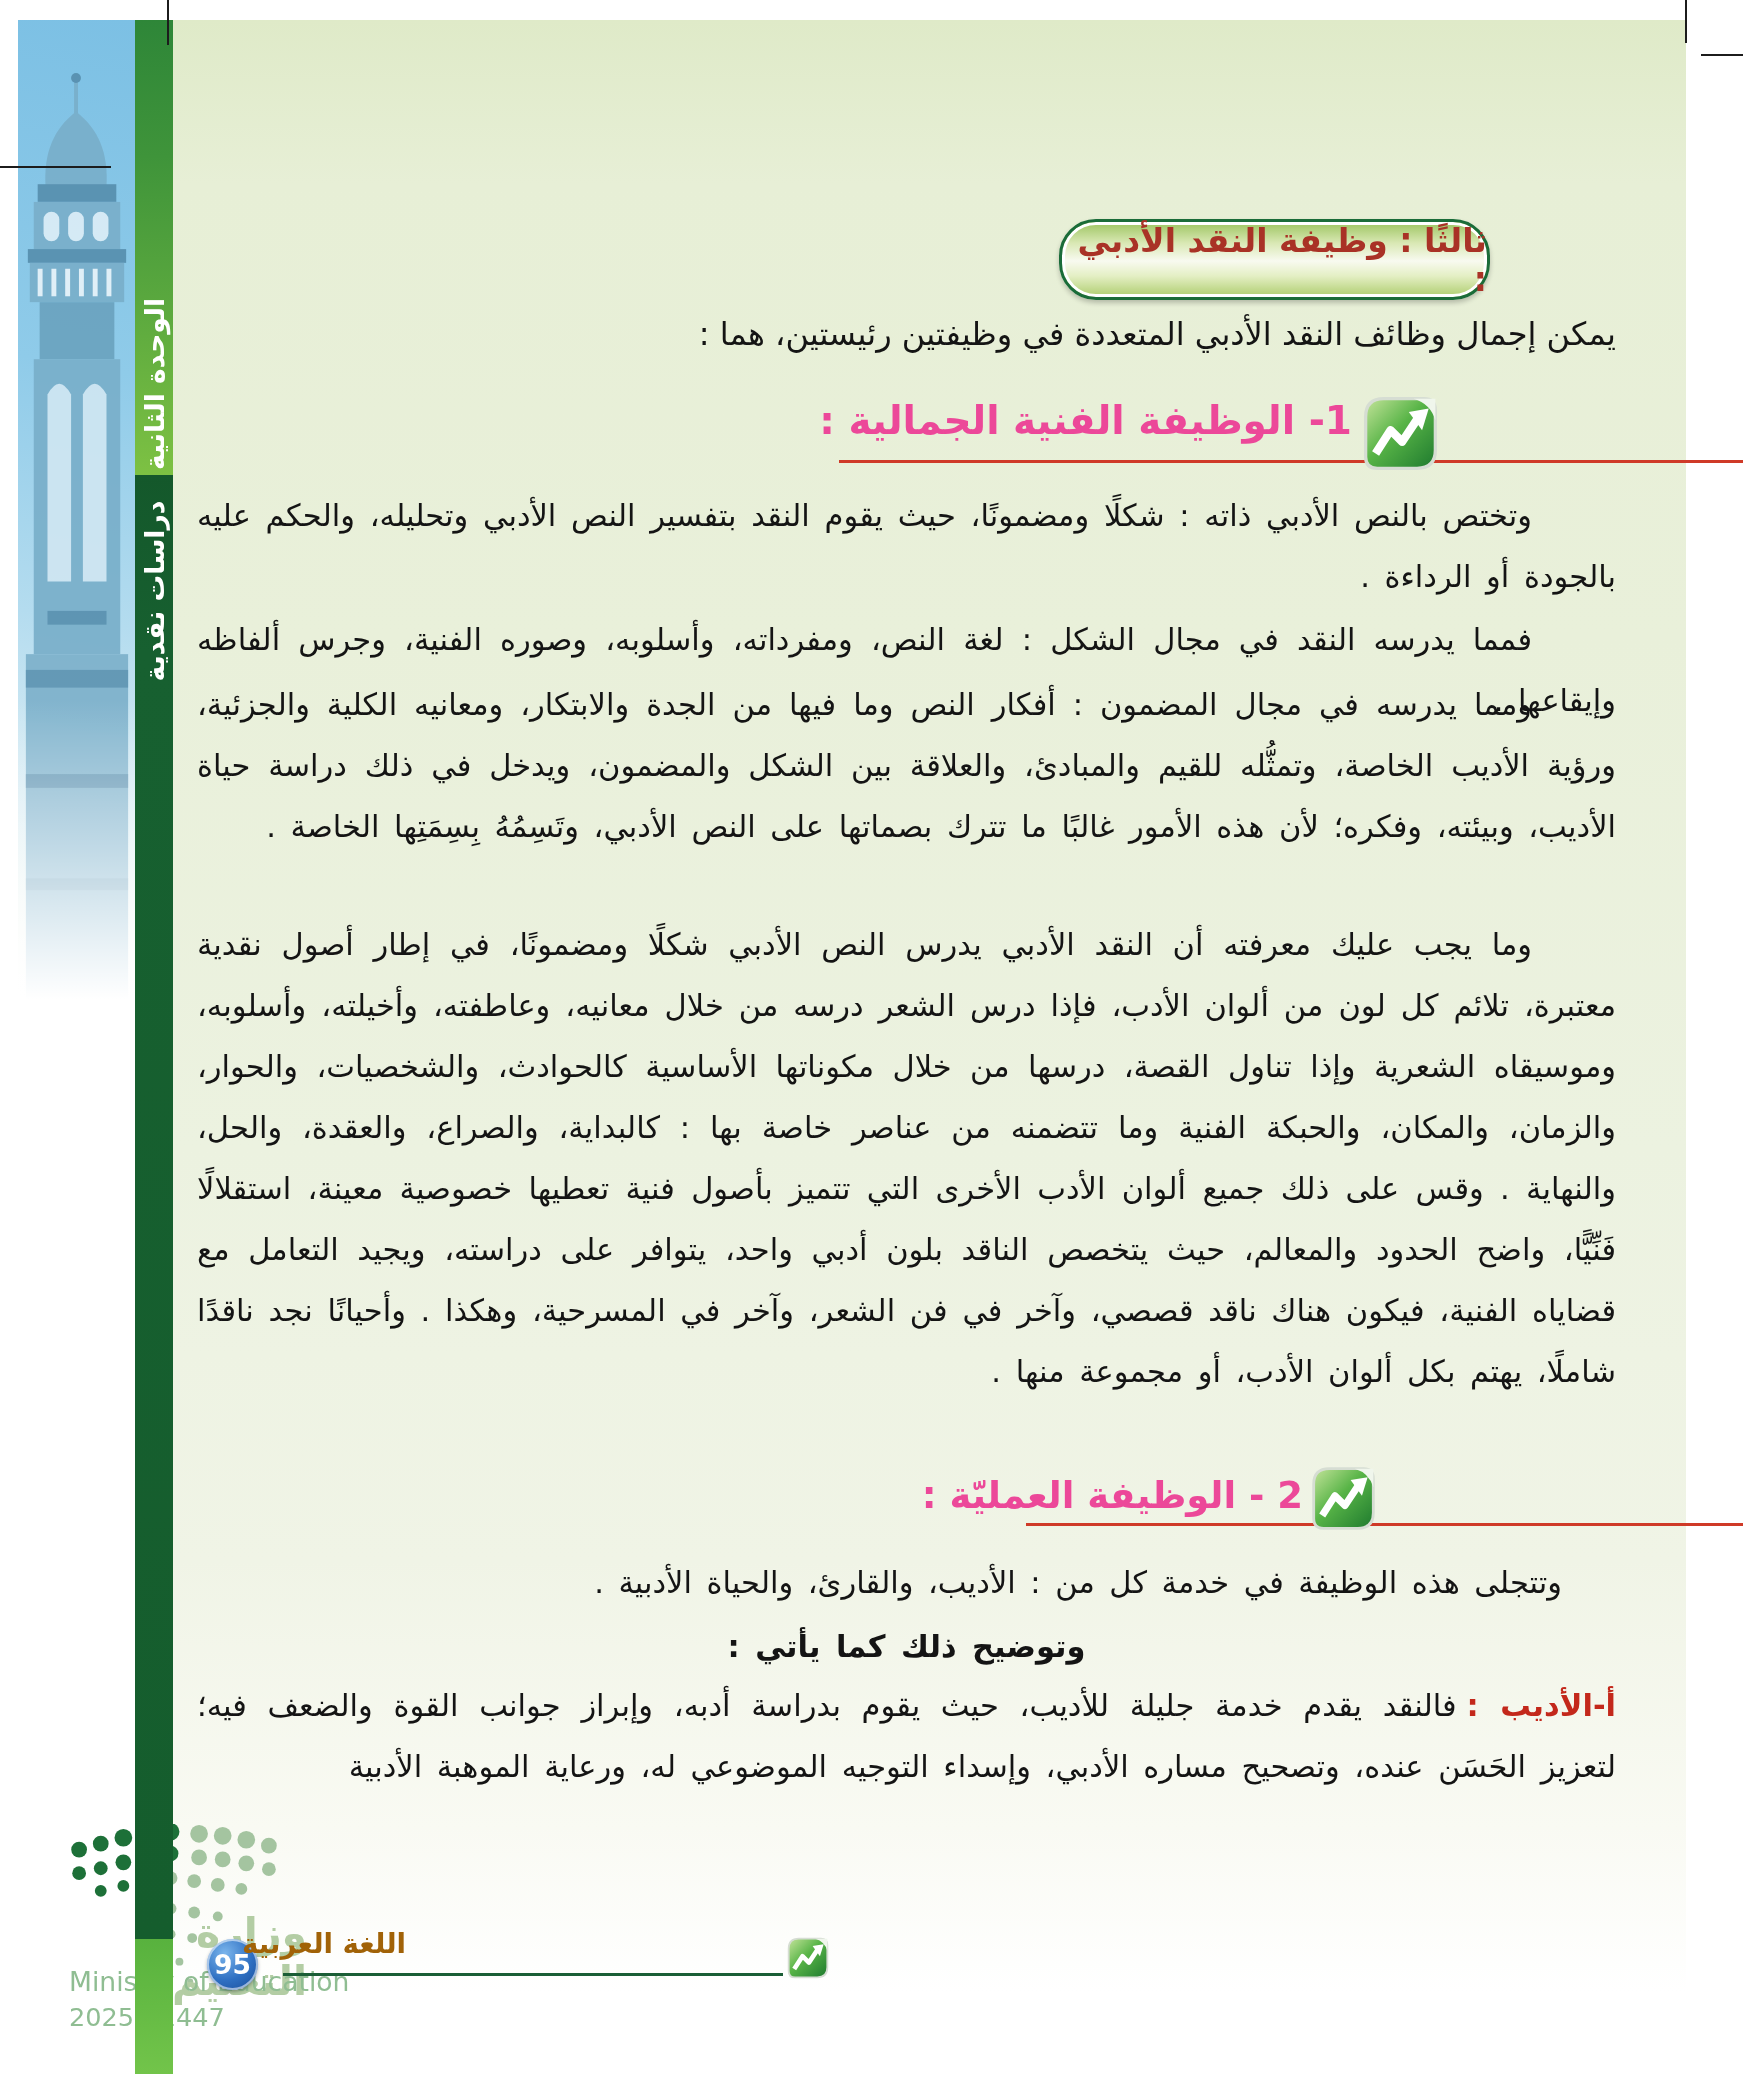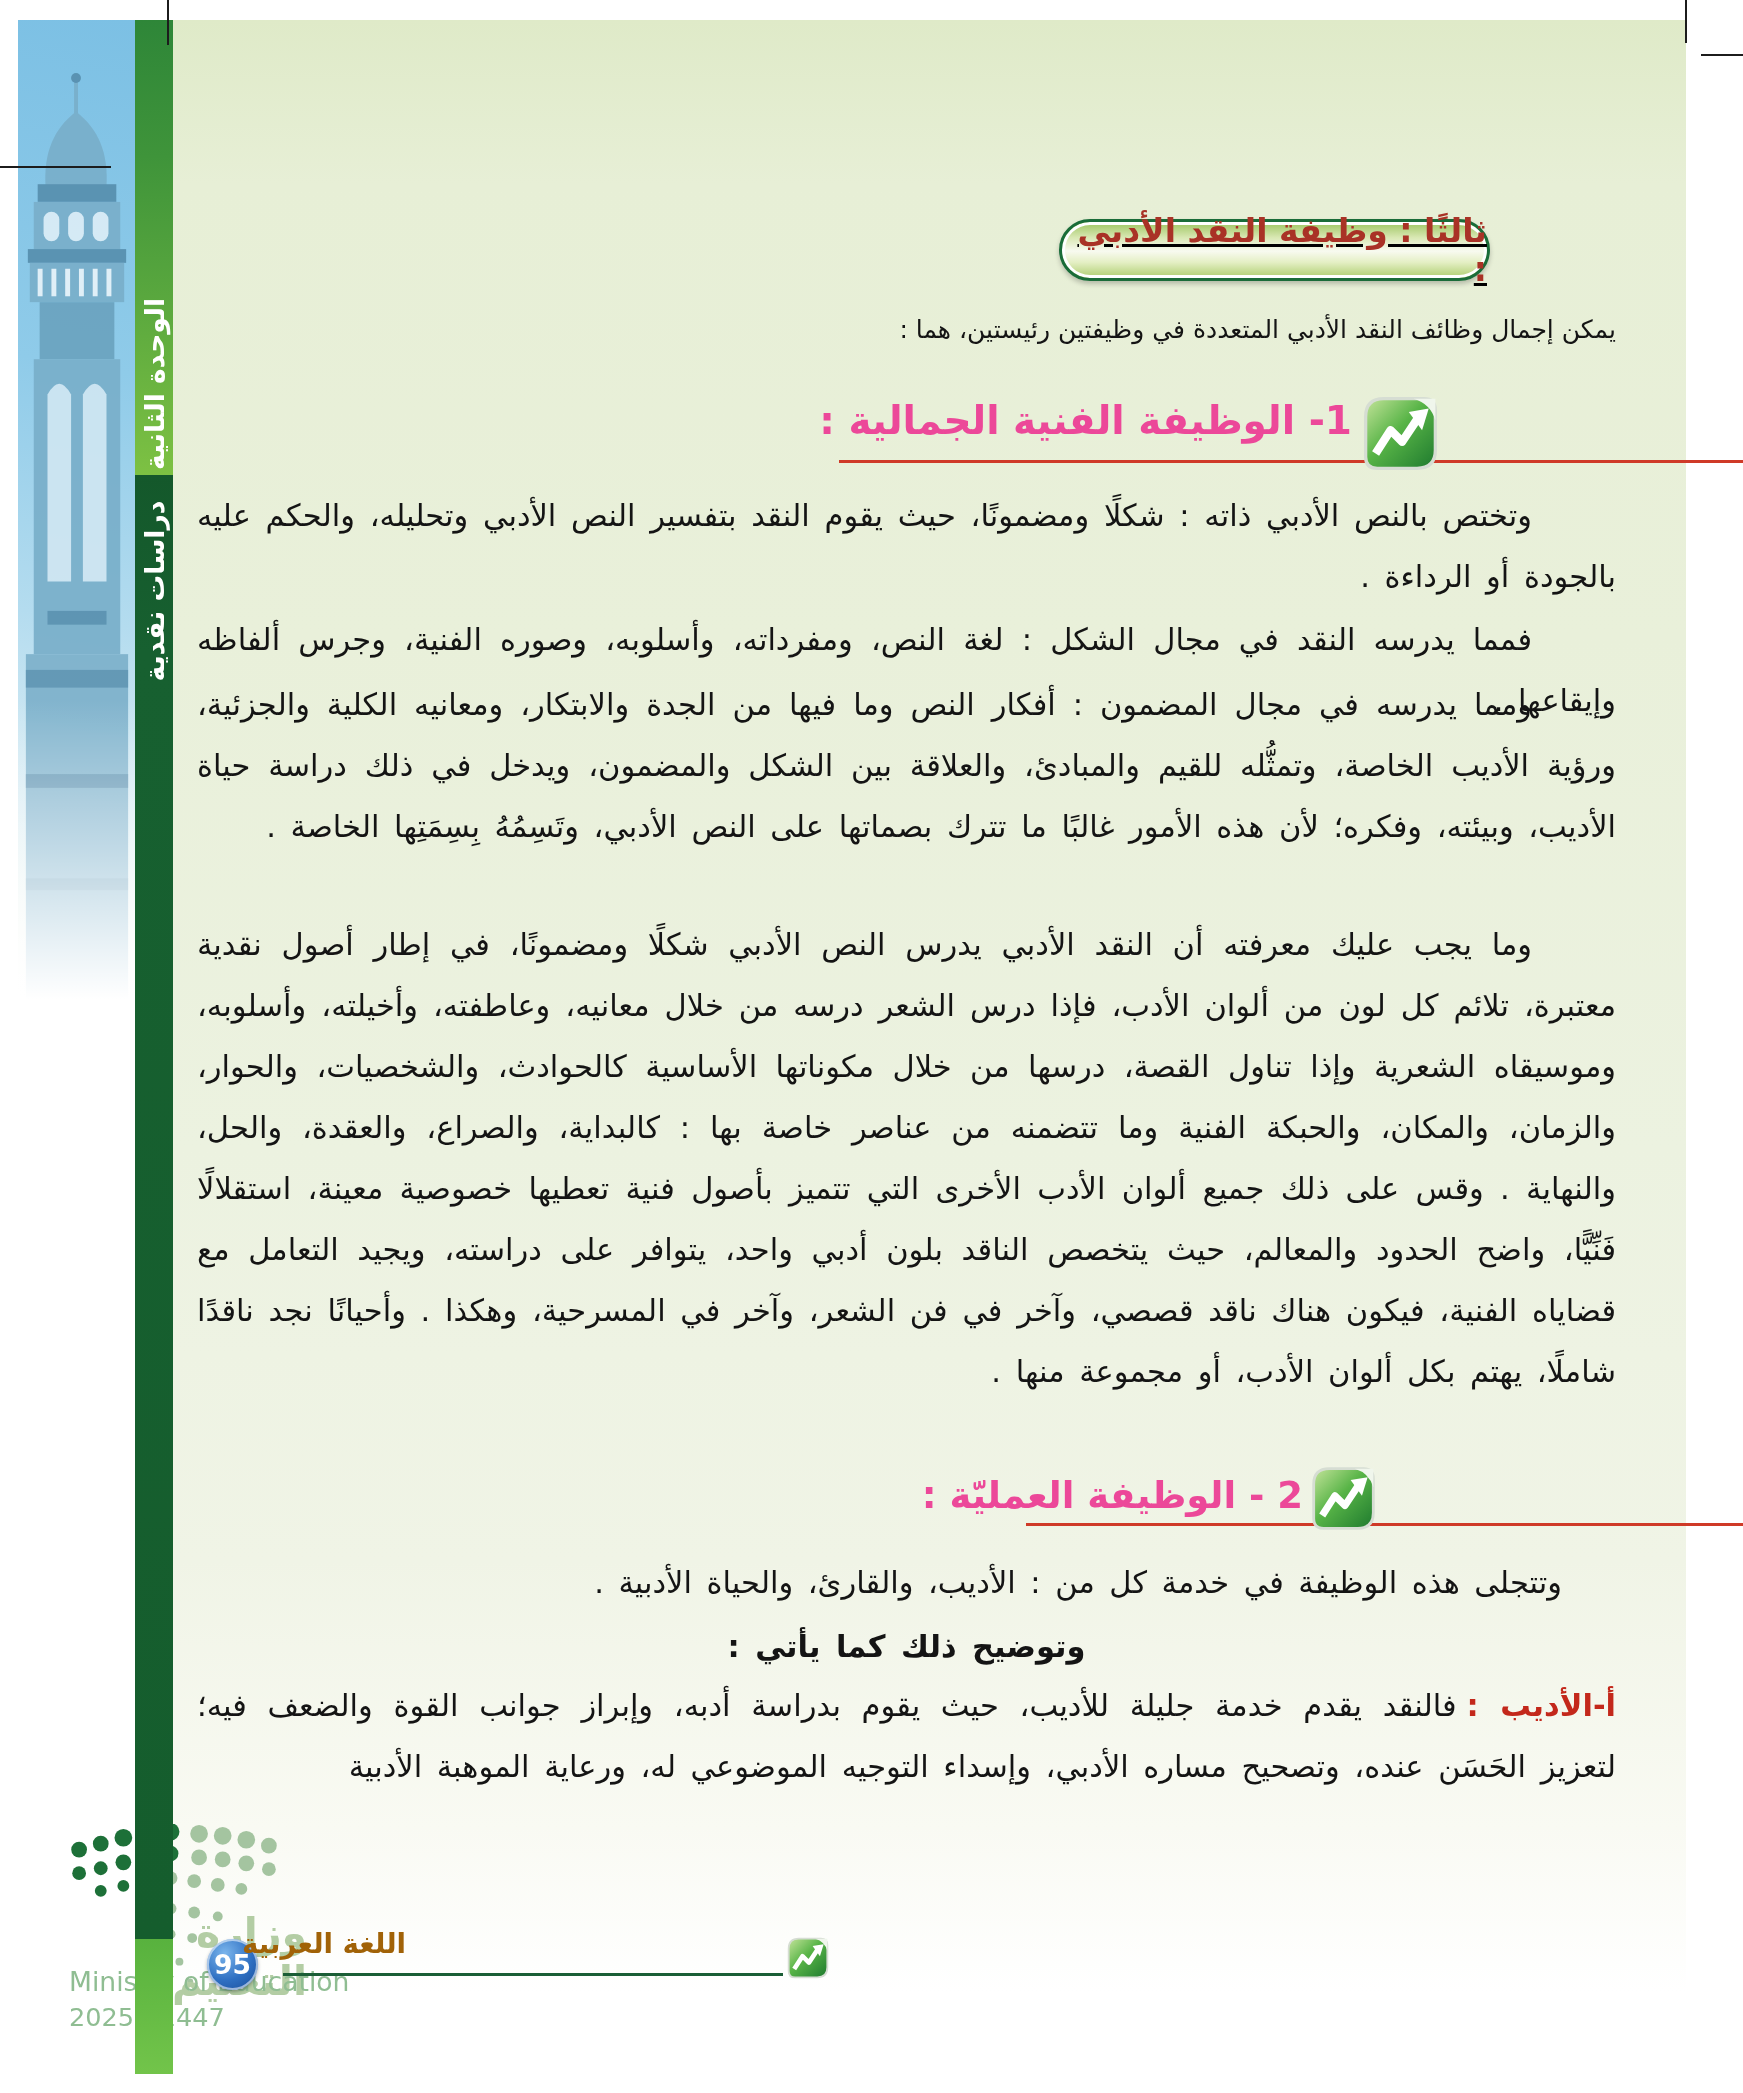--- a/index.html
+++ b/index.html
@@ -25,41 +25,41 @@
   
   .strip{position:absolute;left:135px;width:38px;z-index:2;}
   .strip.seg1{top:19.7px;height:455px;
     background:linear-gradient(180deg,#2e8638 0%,#3f943a 30%,#5aa83e 62%,#7dc143 100%);}
   .strip.seg2{top:475px;height:1464px;background:linear-gradient(180deg,#14582b 0%,#176030 12%,#155d2d 100%);}
   .strip.seg3{top:1939px;height:135px;background:linear-gradient(180deg,#58b23e 0%,#72c44a 100%);}
   .vlabel{position:absolute;left:50%;white-space:nowrap;color:#ffffff;font-weight:bold;
     font-size:26.6px;transform:translate(-50%,-50%) rotate(-90deg);}
 
   
-  .badge{position:absolute;left:1059px;top:219px;width:431px;height:62px;border-radius:37px;
+  .badge{position:absolute;left:1059px;top:219px;width:431px;height:81px;border-radius:37px;
     border:3px solid #1a6c39;box-sizing:border-box;
     box-shadow:inset 0 0 0 3px #ffffff,0 3px 4.9px rgba(0,0,0,.22);
     background:linear-gradient(180deg,#9cc45f 0%,#d9e8b4 28%,#f8faf0 52%,#e4efc4 72%,#aecd6e 100%);
-    display:flex;align-items:center;justify-content:center;z-index:3;text-decoration:underline;}
+    display:flex;align-items:center;justify-content:center;z-index:3;}
   .badge-text{color:#a93226;font-weight:bold;font-size:33px;direction:rtl;}
 
   
   .sec-title{position:absolute;color:#ec4899;font-weight:bold;direction:rtl;white-space:nowrap;z-index:3;}
   .sec1-title{top:398px;right:392px;font-size:39px;}
   .sec2-title{top:1474px;right:441px;font-size:37px;margin-left:36px;}
   .redline{position:absolute;height:3px;background:#cf3a28;z-index:1;}
   .redline.r1{left:839px;right:0;top:460px;}
   .redline.r2{left:1026px;right:0;top:1523px;}
   .sec-icon{position:absolute;z-index:2;}
   .sec-icon.i1{left:1359px;top:392px;width:83px;height:83px;}
   .sec-icon.i2{left:1308px;top:1463px;width:71px;height:71px;}
 
   
   .ar{direction:rtl;color:#141414;}
-  .intro{position:absolute;left:197px;right:128px;top:315px;font-size:25px;text-align:right;}
+  .intro{position:absolute;left:197px;right:128px;top:315px;font-size:32px;text-align:right;}
   .para{position:absolute;left:197px;right:128px;font-size:30.5px;line-height:61px;
         text-align:justify;word-spacing:4.9px;}
   .para.indent{text-indent:84px;}
   .p1{top:485px;} .p2{top:609px;} .p3{top:674px;} .p4{top:914px;}
   .p5{top:1552px;text-indent:54px;}
   .p6{top:1616px;text-align:center;font-weight:bold;text-indent:0;}
   .p7{top:1675px;}
   .red-lead{color:#c3281b;font-weight:bold;margin-left:9.9px;}
 
   

